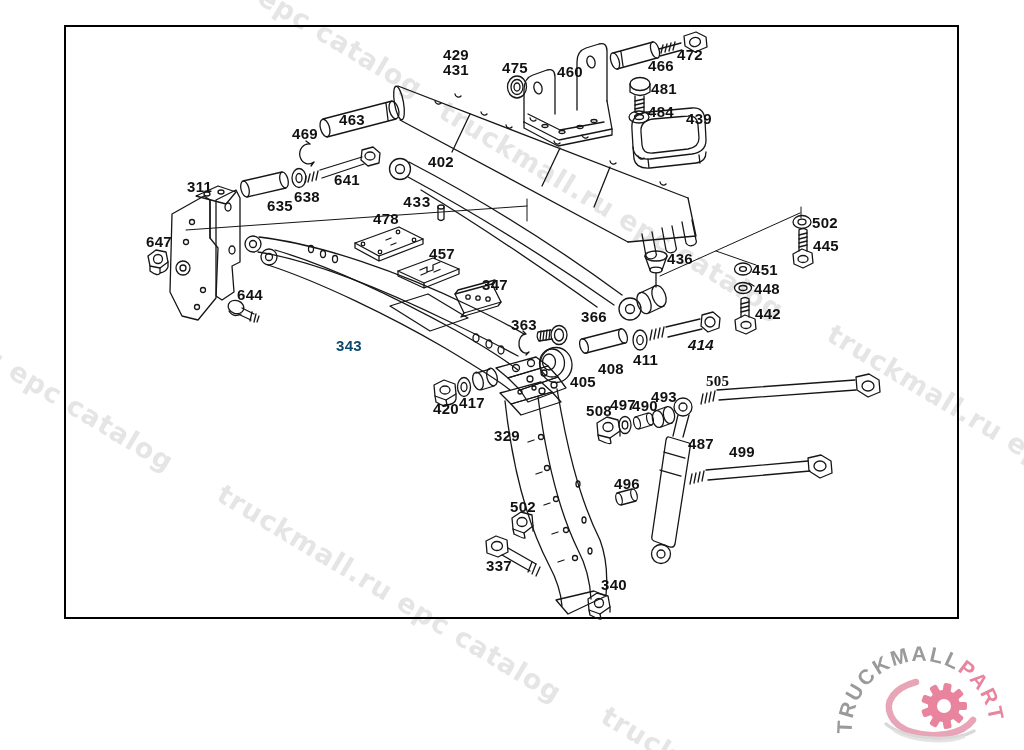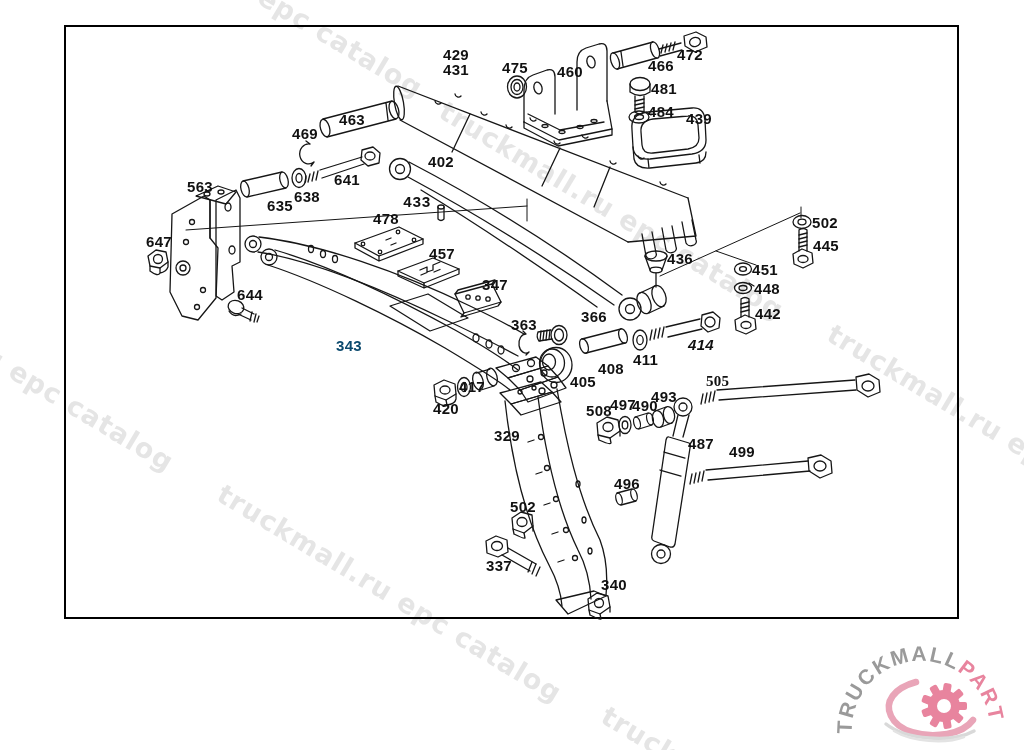--- a/index.html
+++ b/index.html
@@ -428,21 +428,21 @@
       <div class="plabel" style="left: 648px; top: 58px;">466</div>
       <div class="plabel" style="left: 677px; top: 47px;">472</div>
       <div class="plabel" style="left: 651px; top: 81px;">481</div>
       <div class="plabel" style="left: 648px; top: 104px;">484</div>
       <div class="plabel" style="left: 686px; top: 111px;">439</div>
       <div class="plabel" style="left: 339px; top: 112px;">463</div>
       <div class="plabel" style="left: 292px; top: 126px;">469</div>
       <div class="plabel" style="left: 334px; top: 172px;">641</div>
       <div class="plabel" style="left: 294px; top: 189px;">638</div>
       <div class="plabel" style="left: 267px; top: 198px;">635</div>
-      <div class="plabel" style="left: 187px; top: 179px;">563</div>
+      <div class="plabel" style="left: 187px; top: 179px;">311</div>
       <div class="plabel" style="left: 146px; top: 234px;">647</div>
       <div class="plabel" style="left: 237px; top: 287px;">644</div>
       <div class="plabel" style="left: 428px; top: 154px;">402</div>
       <div class="plabel" style="left: 403px; top: 196px; font-family: Liberation Mono, monospace;">433</div>
       <div class="plabel" style="left: 373px; top: 211px;">478</div>
       <div class="plabel" style="left: 429px; top: 246px;">457</div>
       <div class="plabel" style="left: 482px; top: 277px;">347</div>
       <div class="plabel muted" style="left: 336px; top: 338px;">343</div>
       <div class="plabel" style="left: 511px; top: 317px;">363</div>
       <div class="plabel" style="left: 541px; top: 309px; margin-left: 40px;">366</div>
@@ -450,21 +450,21 @@
       <div class="plabel" style="left: 598px; top: 361px;">408</div>
       <div class="plabel" style="left: 633px; top: 352px;">411</div>
       <div class="plabel" style="left: 688px; top: 337px; font-style: italic;">414</div>
       <div class="plabel" style="left: 667px; top: 251px;">436</div>
       <div class="plabel" style="left: 752px; top: 262px;">451</div>
       <div class="plabel" style="left: 754px; top: 281px;">448</div>
       <div class="plabel" style="left: 755px; top: 306px;">442</div>
       <div class="plabel" style="left: 812px; top: 215px;">502</div>
       <div class="plabel" style="left: 813px; top: 238px;">445</div>
       <div class="plabel" style="left: 433px; top: 401px;">420</div>
-      <div class="plabel" style="left: 459px; top: 379px;">417</div>
+      <div class="plabel" style="left: 459px; top: 395px;">417</div>
       <div class="plabel" style="left: 494px; top: 428px;">329</div>
       <div class="plabel" style="left: 586px; top: 403px;">508</div>
       <div class="plabel" style="left: 610px; top: 397px;">497</div>
       <div class="plabel" style="left: 632px; top: 398px;">490</div>
       <div class="plabel" style="left: 651px; top: 389px;">493</div>
       <div class="plabel" style="left: 706px; top: 374px; font-family: Liberation Serif, serif;">505</div>
       <div class="plabel" style="left: 688px; top: 436px;">487</div>
       <div class="plabel" style="left: 729px; top: 444px;">499</div>
       <div class="plabel" style="left: 614px; top: 476px;">496</div>
       <div class="plabel" style="left: 510px; top: 499px;">502</div>

